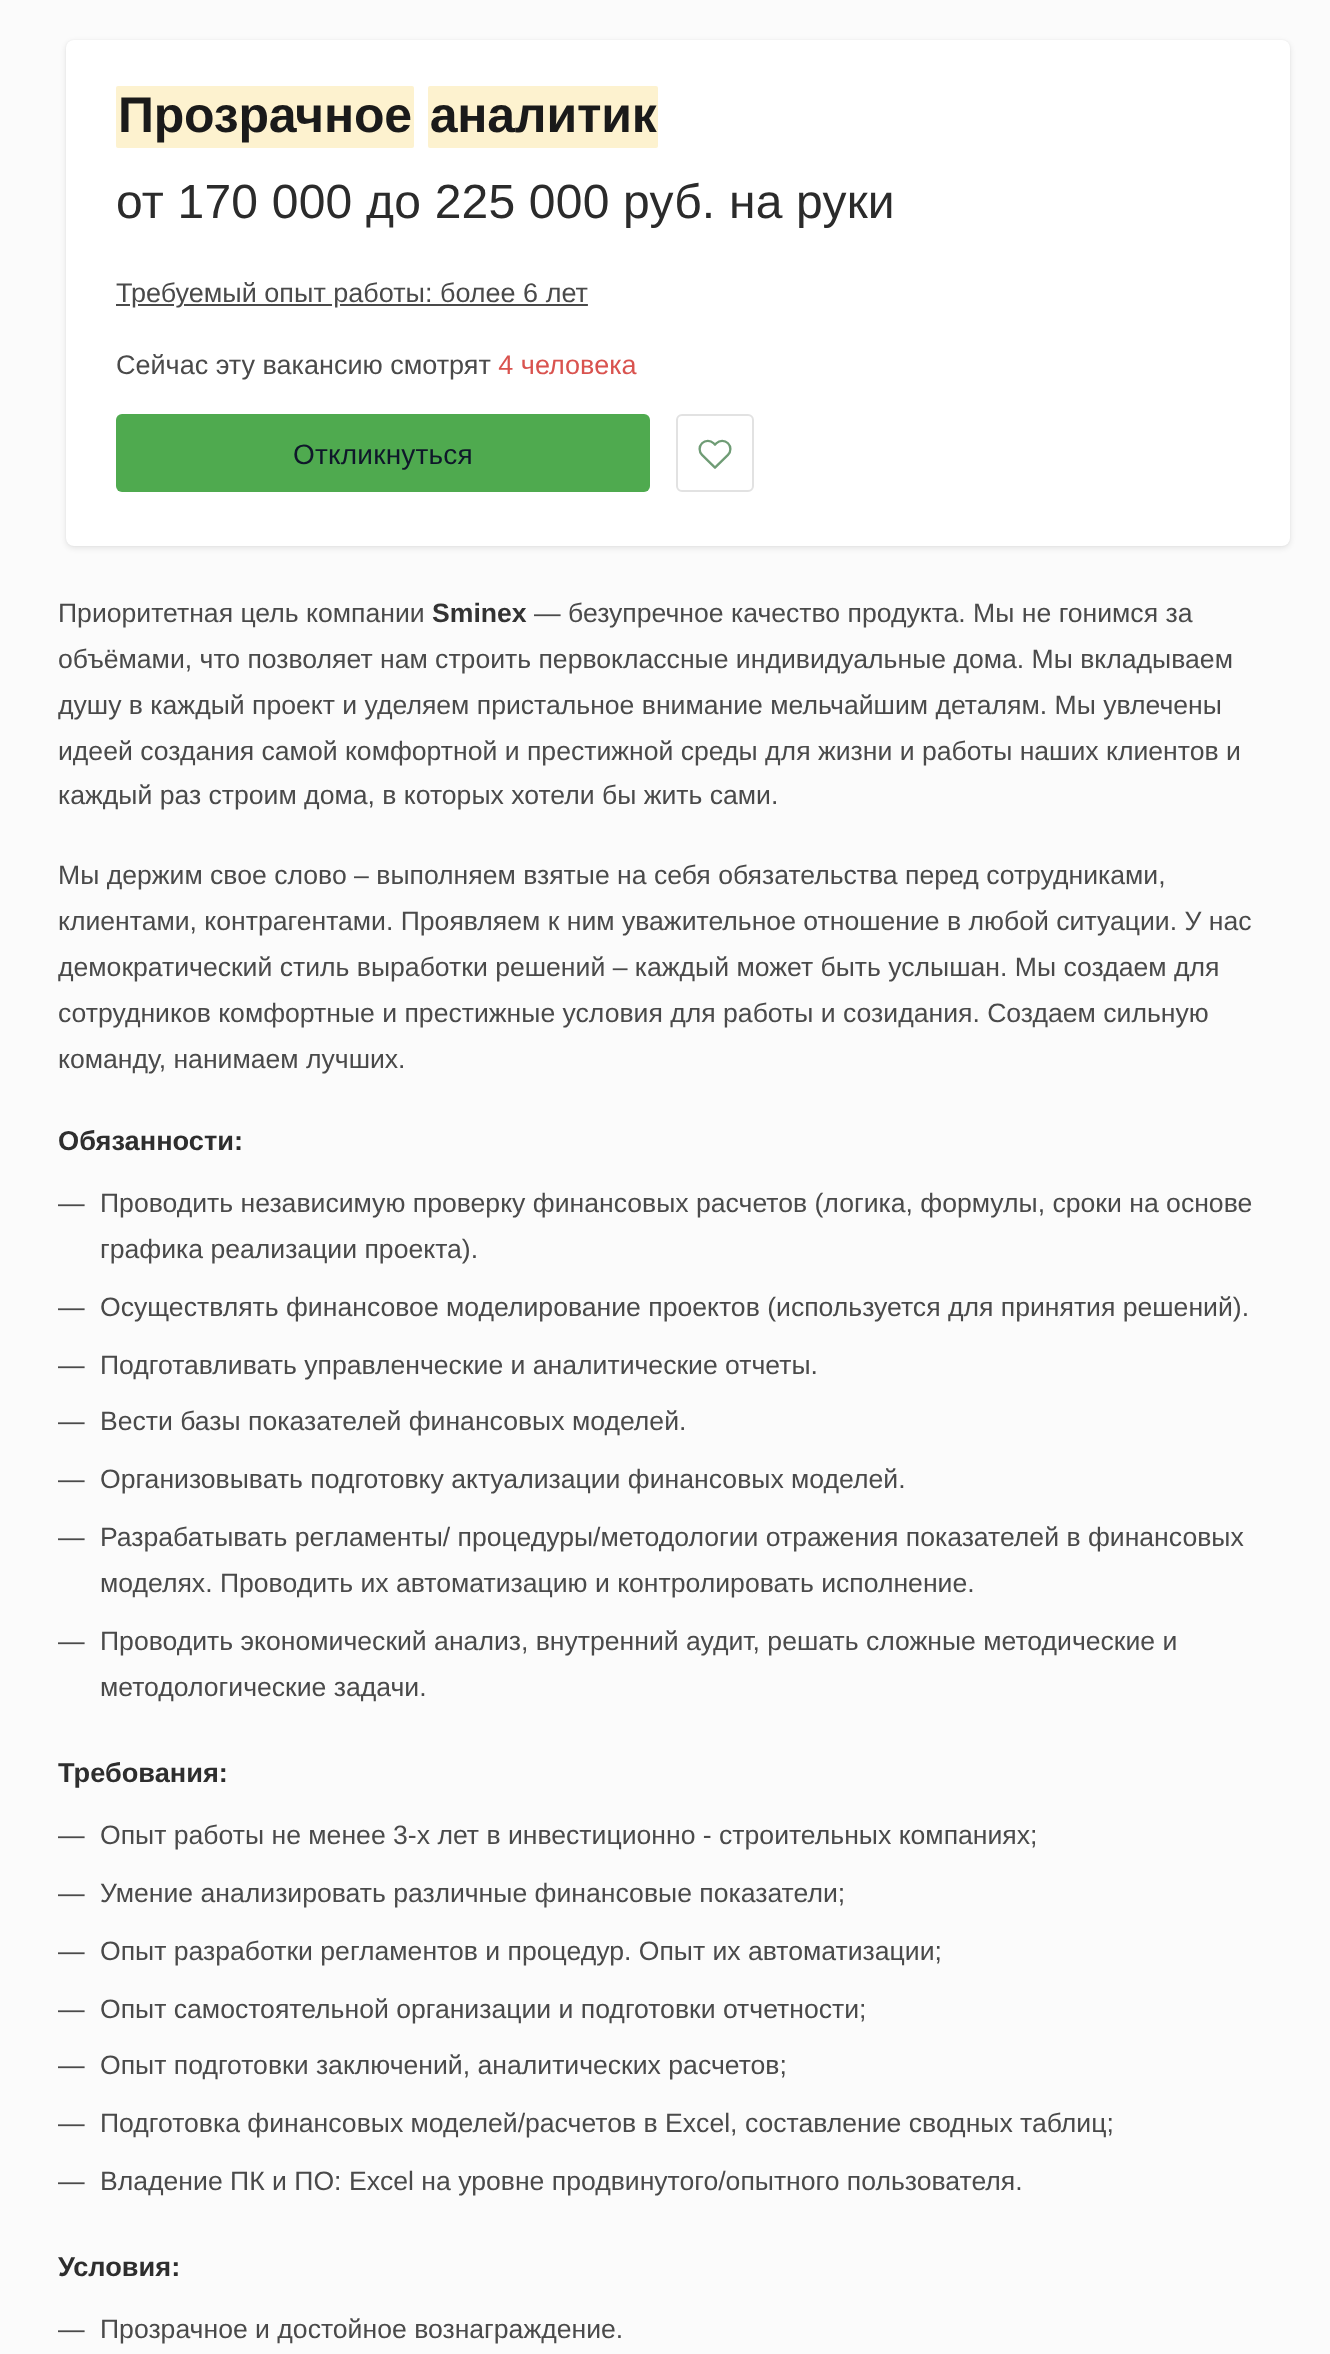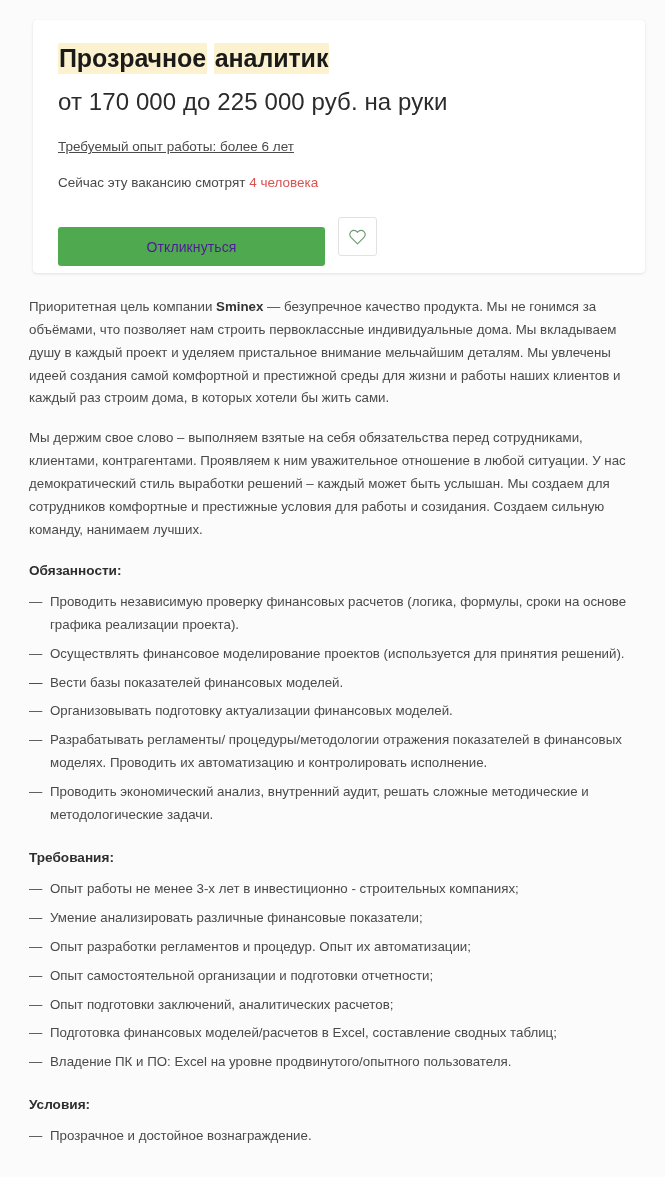--- a/index.html
+++ b/index.html
@@ -82,31 +82,30 @@
     margin-top: 17px;
     display: flex;
     align-items: center;
     gap: 13px;
   }
 
   .apply-button {
     width: 267px;
     height: 39px;
     background: #4faa4f;
-    color: #4c1d95;
+    color: #0f172a;
     border: none;
     border-radius: 3px;
     font-size: 14px;
     font-family: "Liberation Sans", sans-serif;
     cursor: pointer;
     display: flex;
     align-items: center;
     justify-content: center;
     letter-spacing: 0.1px;
-    margin-top: 20px;
   }
 
   .fav-button {
     width: 39px;
     height: 39px;
     background: #ffffff;
     border: 1px solid #e2e2e2;
     border-radius: 3px;
     cursor: pointer;
     display: flex;
@@ -197,21 +196,21 @@
 
     <p><span>Приоритетная цель компании </span><b>Sminex</b><span> — безупречное качество продукта. Мы не гонимся за объёмами, что позволяет нам строить первоклассные индивидуальные дома. Мы вкладываем душу в каждый проект и уделяем пристальное внимание мельчайшим деталям. Мы увлечены идеей создания самой комфортной и престижной среды для жизни и работы наших клиентов и каждый раз строим дома, в которых хотели бы жить сами.</span></p>
 
     <p>Мы держим свое слово – выполняем взятые на себя обязательства перед сотрудниками, клиентами, контрагентами. Проявляем к ним уважительное отношение в любой ситуации. У нас демократический стиль выработки решений – каждый может быть услышан. Мы создаем для сотрудников комфортные и престижные условия для работы и созидания. Создаем сильную команду, нанимаем лучших.</p>
 
     <div>
       <div class="section-heading">Обязанности:</div>
       <ul class="dash-list">
         <li><span class="dash">—</span><span>Проводить независимую проверку финансовых расчетов (логика, формулы, сроки на основе графика реализации проекта).</span></li>
         <li><span class="dash">—</span><span>Осуществлять финансовое моделирование проектов (используется для принятия решений).</span></li>
-        <li><span class="dash">—</span></li>
+        <li><span class="dash">—</span><span>Подготавливать управленческие и аналитические отчеты.</span></li>
         <li><span class="dash">—</span><span>Вести базы показателей финансовых моделей.</span></li>
         <li><span class="dash">—</span><span>Организовывать подготовку актуализации финансовых моделей.</span></li>
         <li><span class="dash">—</span><span>Разрабатывать регламенты/ процедуры/методологии отражения показателей в финансовых моделях. Проводить их автоматизацию и контролировать исполнение.</span></li>
         <li><span class="dash">—</span><span>Проводить экономический анализ, внутренний аудит, решать сложные методические и методологические задачи.</span></li>
       </ul>
     </div>
 
     <div>
       <div class="section-heading spaced">Требования:</div>
       <ul class="dash-list">

